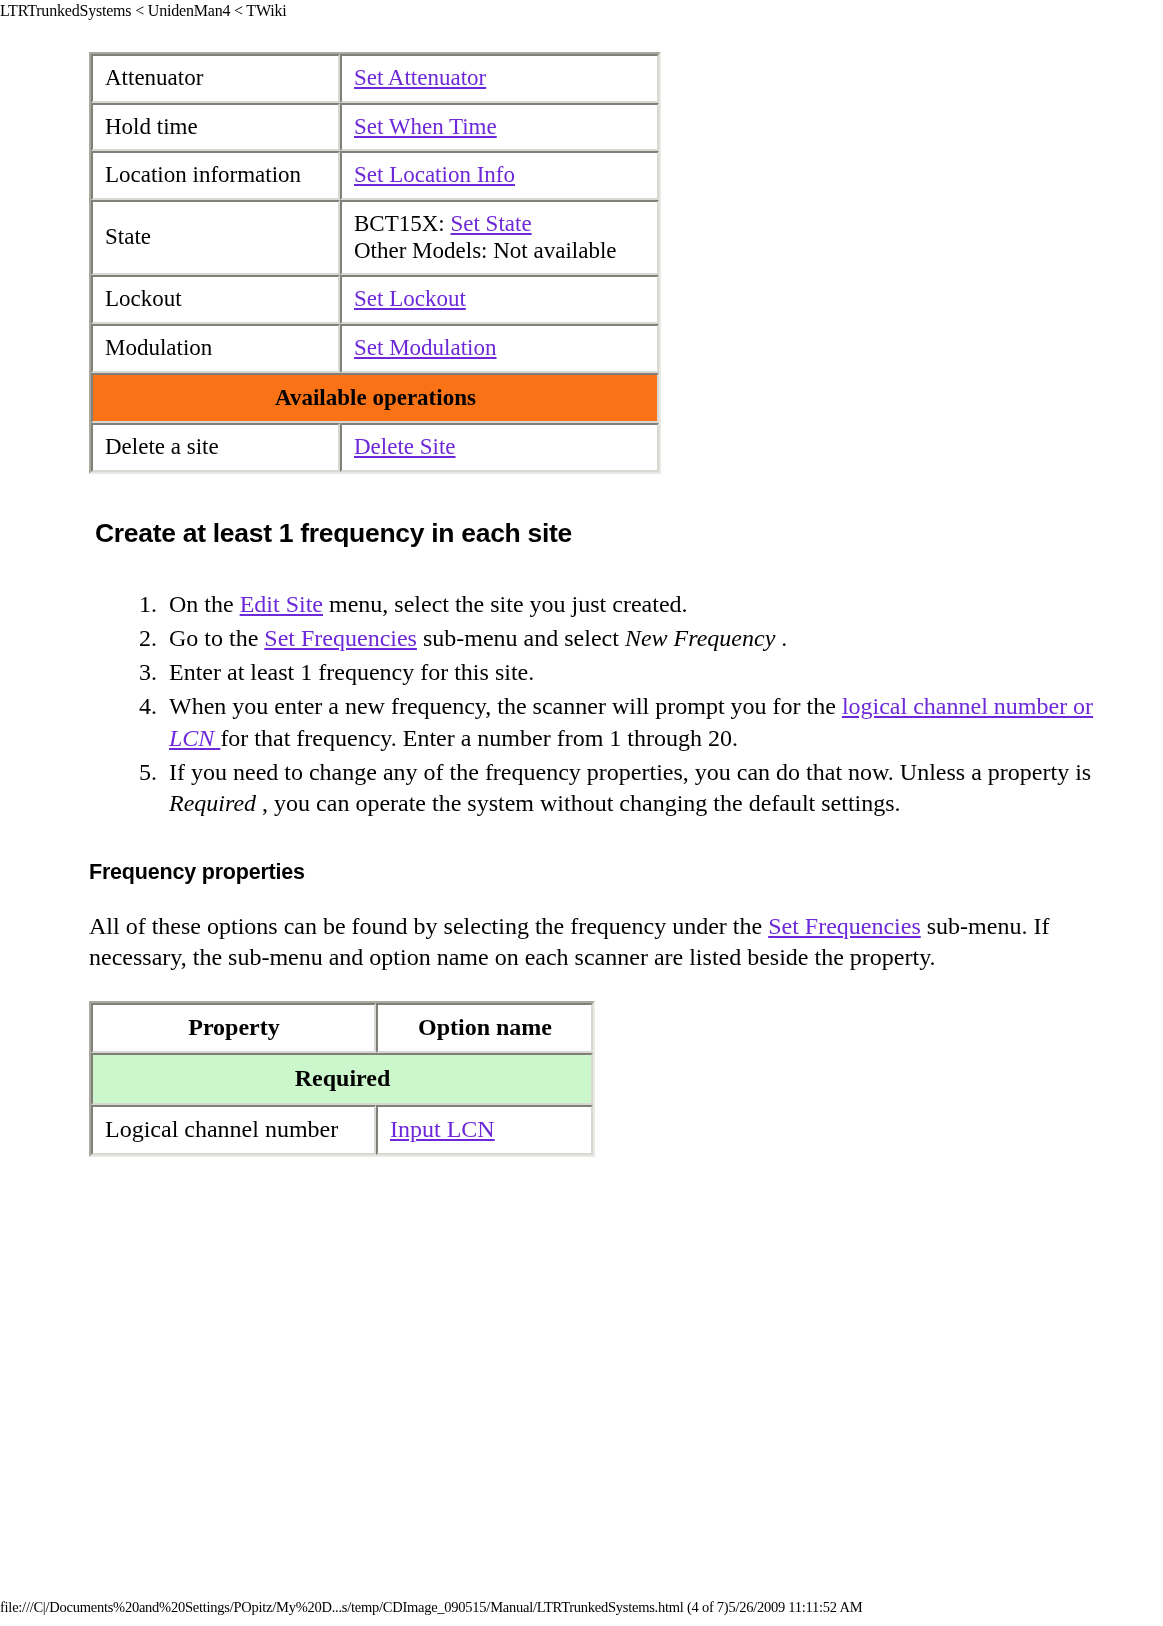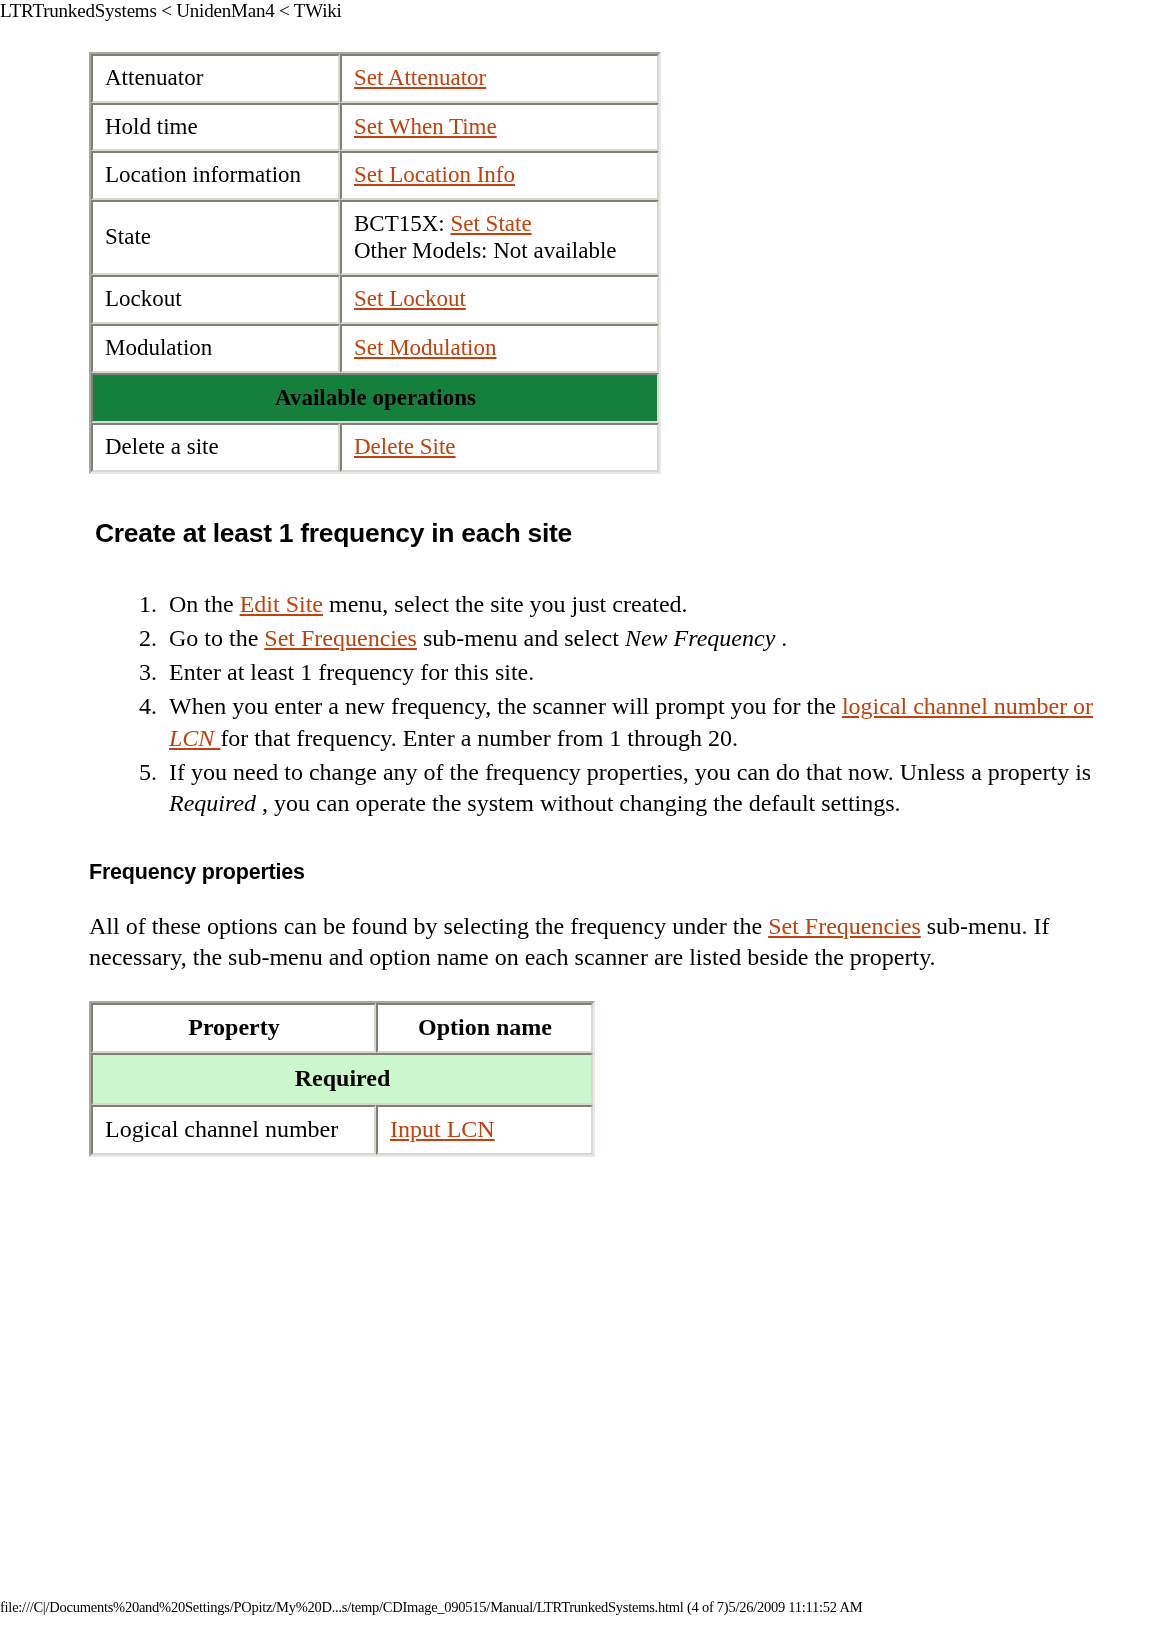--- a/index.html
+++ b/index.html
@@ -15,21 +15,21 @@
     color: #000000;
     overflow: hidden;
   }
 
   
   .page-header {
     position: absolute;
     top: 2px;
     left: 0px;
     font-family: "Liberation Serif", serif;
-    font-size: 19px;
+    font-size: 16px;
     line-height: 18px;
     letter-spacing: -0.2px;
     white-space: nowrap;
   }
 
   
   .content {
     position: absolute;
     top: 52px;
     left: 89px;
@@ -55,35 +55,35 @@
   }
   table.wiki td.col-prop { width: 222px; }
   table.wiki td.col-opt  { width: 292px; }
 
   table.wiki tr.section td {
     text-align: center;
     font-weight: bold;
     padding-top: 10px;
     padding-bottom: 10px;
   }
-  tr.section-purple td { background: #15803d; }
+  tr.section-purple td { background: #f97316; }
   tr.section-green  td { background: #ccf7cc; }
 
   table.wiki td.hdr {
     text-align: center;
     font-weight: bold;
   }
 
   
   table.freq { font-size: 24px; }
   table.freq td.col-prop { width: 258px; }
   table.freq td.col-opt  { width: 190px; }
 
   a, .link {
-    color: #c2410c;
+    color: #6d28d9;
     text-decoration: underline;
   }
 
   h2.section-title {
     font-family: "Liberation Sans", "DejaVu Sans", sans-serif;
     font-size: 26.5px;
     font-weight: bold;
     margin: 44px 0 0 6px;
     letter-spacing: -0.3px;
   }

